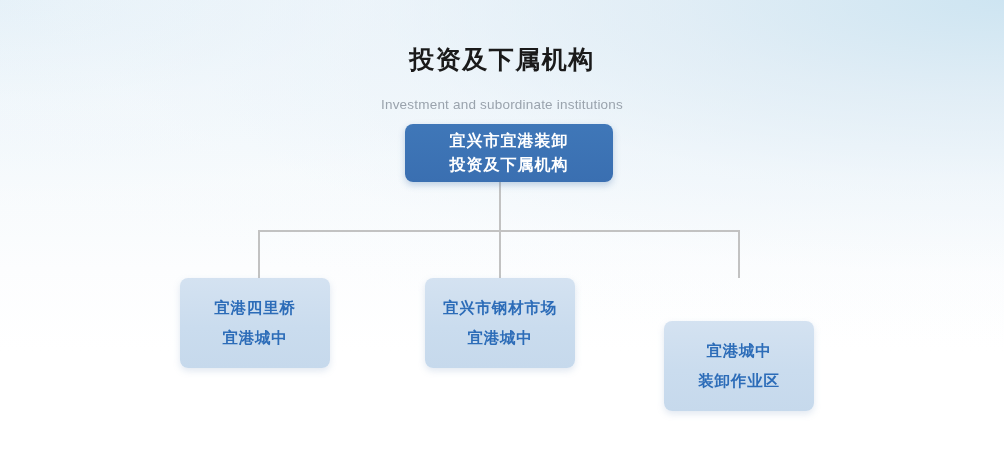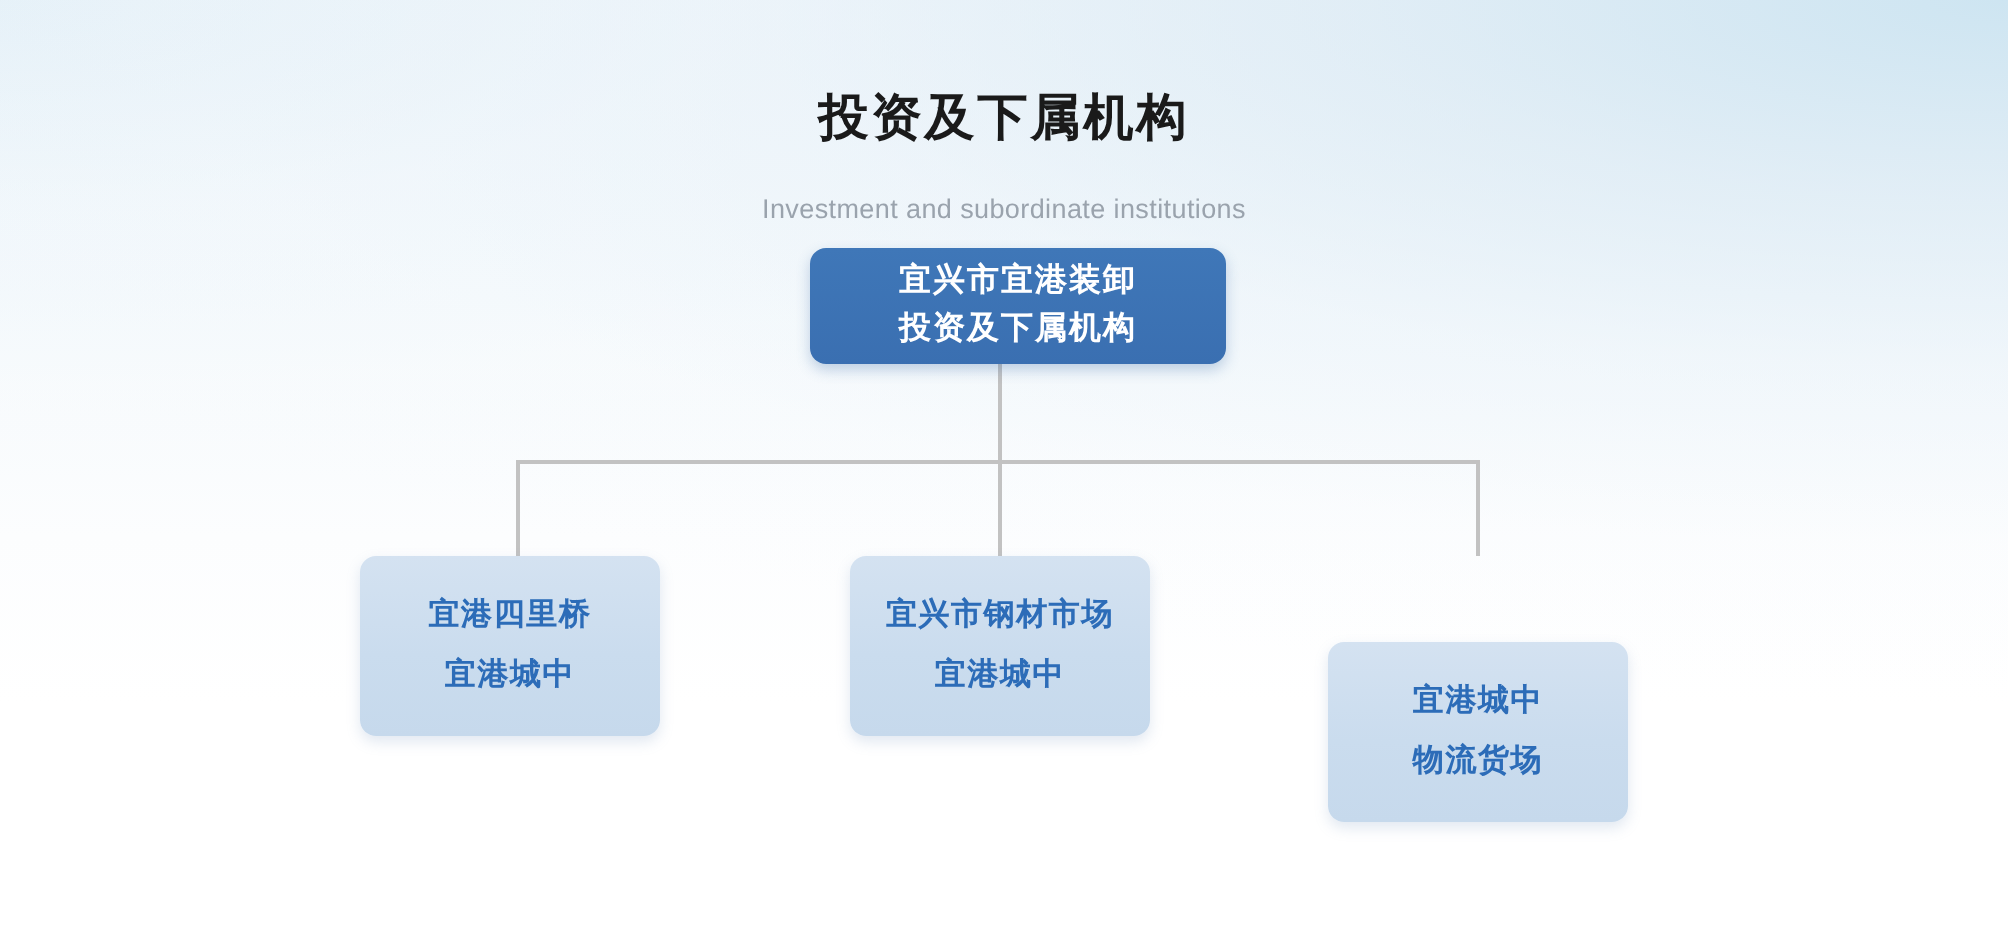--- a/index.html
+++ b/index.html
@@ -164,16 +164,16 @@
     <span class="node-line">宜港城中</span>
   </div>
 
   <div class="node node-child node-child-1">
     <span class="node-line">宜兴市钢材市场</span>
     <span class="node-line">宜港城中</span>
   </div>
 
   <div class="node node-child node-child-2">
     <span class="node-line">宜港城中</span>
-    <span class="node-line">物流货场</span>
+    <span class="node-line">装卸作业区</span>
   </div>
 
 </div>
 
 </body></html>

